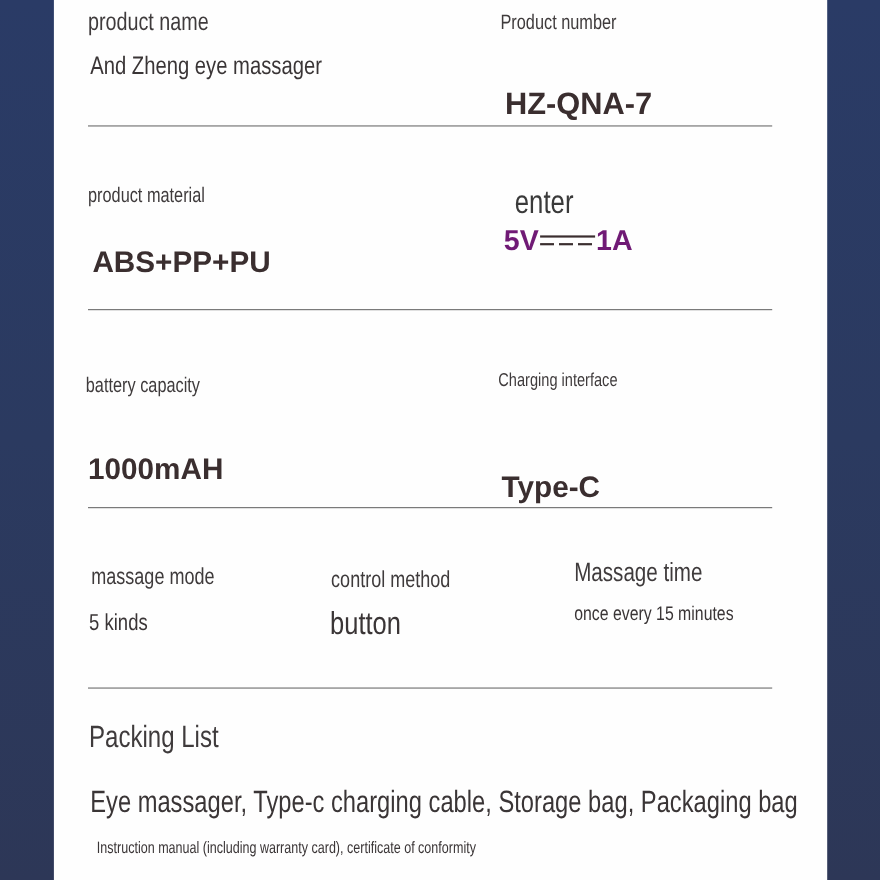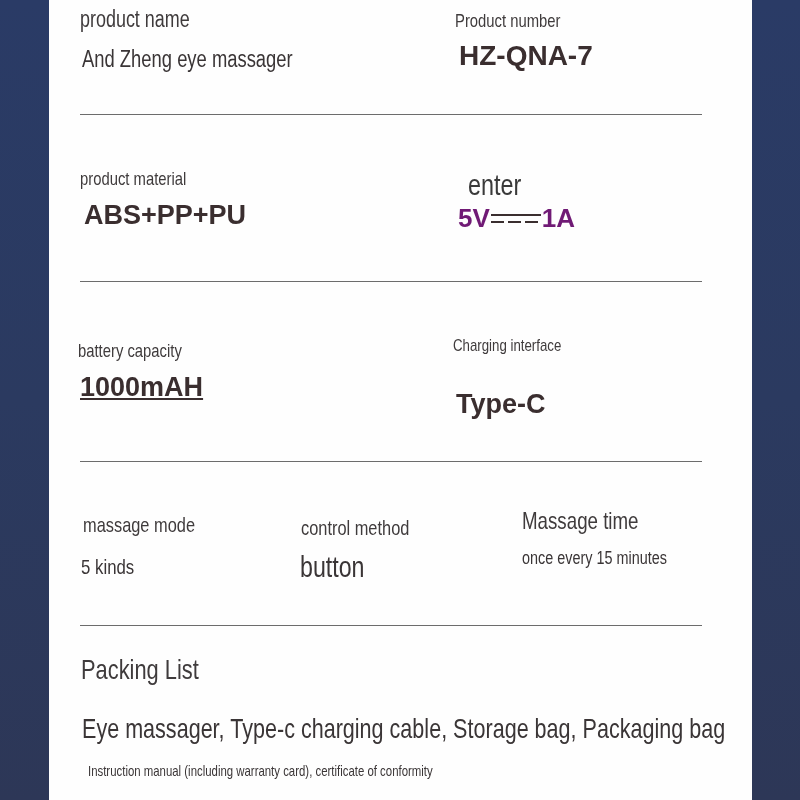--- a/index.html
+++ b/index.html
@@ -7,50 +7,50 @@
       width:800px; height:800px; overflow:hidden; position:relative;
       background: linear-gradient(180deg, #2a3b66 0%, #2b3a60 50%, #2d3757 100%);
       font-family: "Liberation Sans", sans-serif;
     }
     .panel {
       position:absolute; left:49px; top:0; width:703px; height:800px;
       background:#fefefe;
     }
     .t { position:absolute; white-space:nowrap; color:#3a3536; }
     .label { font-size:20px; color:#3f3b3c; transform: scaleX(0.78); transform-origin:left top; }
-    .value-bold { font-weight:bold; font-size:27px; color:#3a2e2f; }
+    .value-bold { font-weight:bold; font-size:27px; color:#3a2e2f;margin-top:39px; }
     .value-light { font-size:21px; color:#3a3536; transform: scaleX(0.8); transform-origin:left top; }
     .divider { position:absolute; left:80px; width:622px; height:1px; background:#6c6c6c; }
   </style>
 </head>
 <body>
 
 <div class="panel"></div>
 
 <div class="t label" style="left:80px; top:6px; font-size:23px;">product name</div>
 <div class="t value-light" style="left:82px; top:46px; font-size:23px;">And Zheng eye massager</div>
 <div class="t label" style="left:455px; top:10px; font-size:19px;">Product number</div>
 <div class="t value-bold" style="left:459px; top:40px; font-size:28px;">HZ-QNA-7</div>
 
 <div class="divider" style="top:114px;"></div>
 
 <div class="t label" style="left:80px; top:168px; font-size:19px;">product material</div>
-<div class="t value-bold" style="left:84px; top:200px;">ABS+PP+PU</div>
+<div class="t value-bold" style="left:84px; top:184px;">ABS+PP+PU</div>
 <div class="t label" style="left:468px; top:168px; font-size:30px; color:#3a3a3a;">enter</div>
 <div class="t" style="left:458px; top:203px; font-weight:bold; font-size:26px; color:#701a75;">
   <span>5V</span><span style="display:inline-block; width:50px; height:14px; vertical-align:middle; margin:0 1px; position:relative; top:-2px;">
     <span style="position:absolute; left:0; right:0; top:3px; height:2px; background:#3a2e2f;"></span>
     <span style="position:absolute; left:0; right:0; top:10px; height:2px; background:repeating-linear-gradient(90deg, #3a2e2f 0 13px, transparent 13px 17px);"></span>
   </span><span>1A</span>
 </div>
 
 <div class="divider" style="top:281px;"></div>
 
 <div class="t label" style="left:78px; top:340px; font-size:19px;">battery capacity</div>
-<div class="t value-bold" style="left:80px; top:372px;text-decoration:underline;">1000mAH</div>
+<div class="t value-bold" style="left:80px; top:372px;">1000mAH</div>
 <div class="t label" style="left:453px; top:336px; font-size:17px;">Charging interface</div>
 <div class="t value-bold" style="left:456px; top:389px;">Type-C</div>
 
 <div class="divider" style="top:461px;"></div>
 
 <div class="t label" style="left:83px; top:513px; font-size:21px;">massage mode</div>
 <div class="t value-light" style="left:81px; top:555px; font-size:21px;">5 kinds</div>
 <div class="t label" style="left:301px; top:516px; font-size:21px;">control method</div>
 <div class="t value-light" style="left:300px; top:551px; font-size:29px;">button</div>
 <div class="t label" style="left:522px; top:507px; font-size:24px;">Massage time</div>

